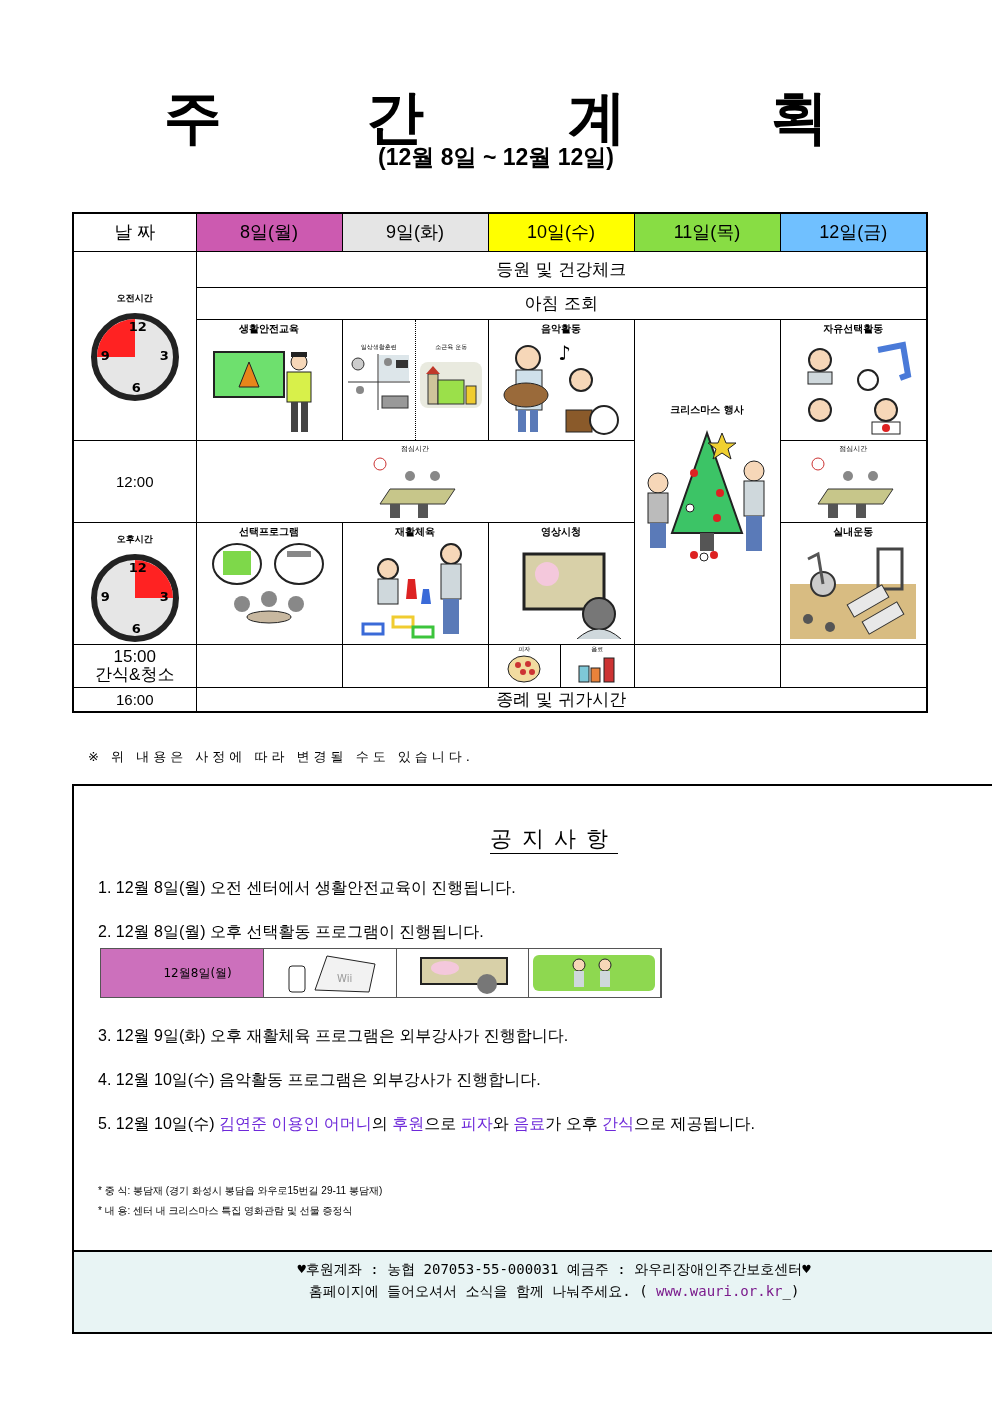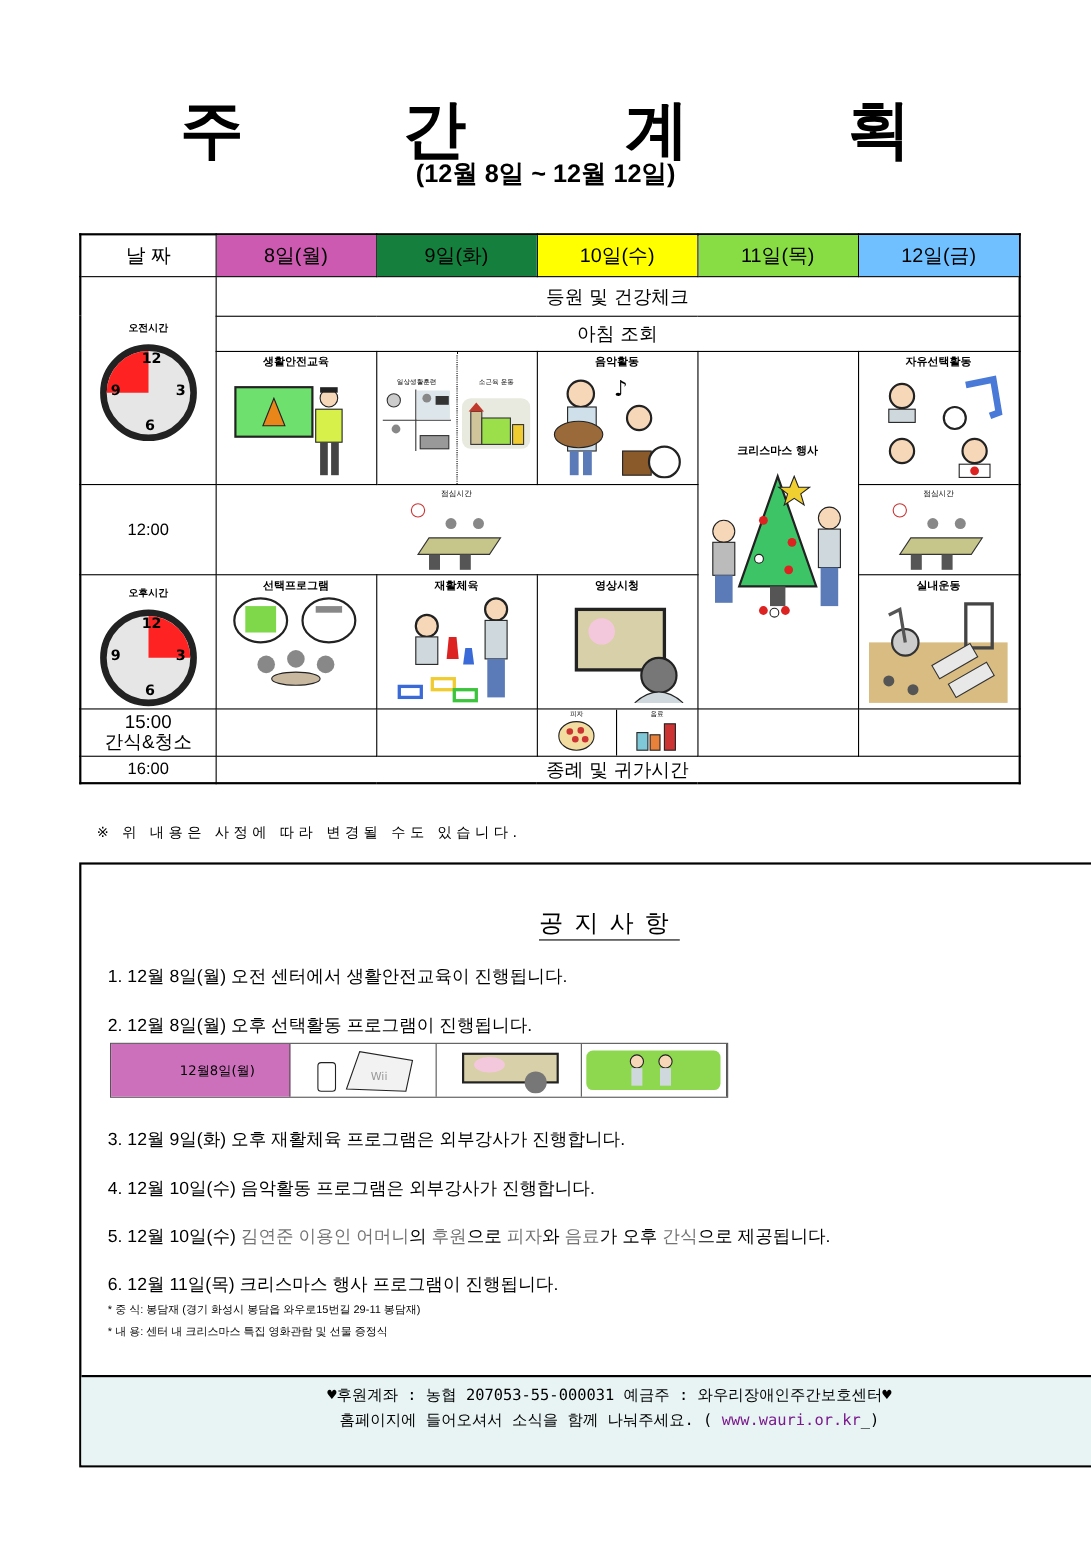--- a/index.html
+++ b/index.html
@@ -17,21 +17,21 @@
   .clock { width: 88px; height: 88px; border-radius: 50%; border: 6px solid #222; background: #e6e6e6; margin: 8px auto 0; position: relative; }
   .clock .q { position: absolute; width: 38px; height: 38px; background: #f22; }
   .clock .n { position: absolute; font-size: 13px; font-weight: bold; }
   .pic { display: flex; align-items: center; justify-content: center; }
   .dotted-split { position: absolute; top: 0; bottom: 0; left: 50%; border-left: 1px dotted #000; }
   .note { position: absolute; top: 748px; left: 88px; font-size: 13px; letter-spacing: 4px; }
   .notice { position: absolute; top: 784px; left: 72px; width: 964px; height: 550px; border: 2px solid #000; }
   .notice-title { position: absolute; top: 38px; left: 0; width: 100%; text-align: center; font-size: 22px; letter-spacing: 5px; }
   .notice-title span { border-bottom: 1.5px solid #000; padding-bottom: 2px; }
   .item { position: absolute; left: 24px; font-size: 16px; font-family: "Liberation Sans", sans-serif; }
-  .blue { color: #737373; }
+  .blue { color: #6d28d9; }
   .sub { position: absolute; left: 24px; font-size: 10px; font-family: "Liberation Sans", sans-serif; }
   .prog-strip { position: absolute; top: 162px; left: 26px; width: 562px; height: 50px; display: flex; border: 1px solid #555; }
   .prog-strip div { flex: 1; border-right: 1px solid #555; display: flex; align-items: center; justify-content: center; font-size: 12px; position: relative; }
   .footer { position: absolute; bottom: 0; left: 0; width: 100%; height: 82px; background: #e8f4f4; border-top: 2px solid #000; text-align: center; font-size: 14px; font-family: "DejaVu Sans Mono", monospace; line-height: 22px; padding-top: 6px; }
   .url { color: #7a1a8c; }
 </style>
 </head>
 <body>
 
 <div class="title">주 간 계 획</div>
@@ -43,21 +43,21 @@
       <col style="width:146px">
       <col style="width:146px">
       <col style="width:146px">
       <col style="width:146px">
       <col style="width:147px">
   </colgroup>
   <tbody>
       <tr class="hdr">
     <td style="font-size:18px;">날 짜</td>
     <td class="day" style="background:#cc5ab0;">8일(월)</td>
-    <td class="day" style="background:#15803d;margin-left:27px;">9일(화)</td>
+    <td class="day" style="background:#e5e5e5;margin-left:27px;">9일(화)</td>
     <td class="day" style="background:#ffff00;">10일(수)</td>
     <td class="day" style="background:#88dd44;">11일(목)</td>
     <td class="day" style="background:#70c0ff;">12일(금)</td>
   </tr>
   <tr class="row-text">
     <td rowspan="3" style="vertical-align:top;padding-top:38px;">
       <span class="cell-label" style="font-size:9px;">오전시간</span>
       <div class="clock">
         <div class="q" style="left:0;top:0;border-top-left-radius:38px;"></div>
         <span class="n" style="top:0;left:32px;">12</span>
@@ -337,21 +337,20 @@
           <rect x="45" y="20" width="10" height="16" fill="#cfd8dc"></rect>
           <rect x="71" y="20" width="10" height="16" fill="#cfd8dc"></rect>
         </svg>
       </div>
   </div>
   <div class="item" style="top:240px;">3. 12월 9일(화) 오후 재활체육 프로그램은 외부강사가 진행합니다.</div>
   <div class="item" style="top:284px;">4. 12월 10일(수) 음악활동 프로그램은 외부강사가 진행합니다.</div>
   <div class="item" style="top:328px;">
     <span>5. 12월 10일(수) </span><span class="blue">김연준 이용인 어머니</span><span>의 </span><span class="blue">후원</span><span>으로 </span><span class="blue">피자</span><span>와 </span><span class="blue">음료</span><span>가 오후 </span><span class="blue">간식</span><span>으로 제공됩니다.</span>
   </div>
-  <div class="item" style="top:372px;">6. 12월 11일(목) 크리스마스 행사 프로그램이 진행됩니다.</div>
   <div class="sub" style="top:398px;">* 중 식: 봉담재 (경기 화성시 봉담읍 와우로15번길 29-11 봉담재)</div>
   <div class="sub" style="top:418px;">* 내 용: 센터 내 크리스마스 특집 영화관람 및 선물 증정식</div>
 
   <div class="footer">
     <div>♥후원계좌 : 농협 207053-55-000031 예금주 : 와우리장애인주간보호센터♥</div>
     <div>
       <span>홈페이지에 들어오셔서 소식을 함께 나눠주세요. ( </span><span class="url">www.wauri.or.kr</span><span>_)</span>
     </div>
   </div>
 </div>

